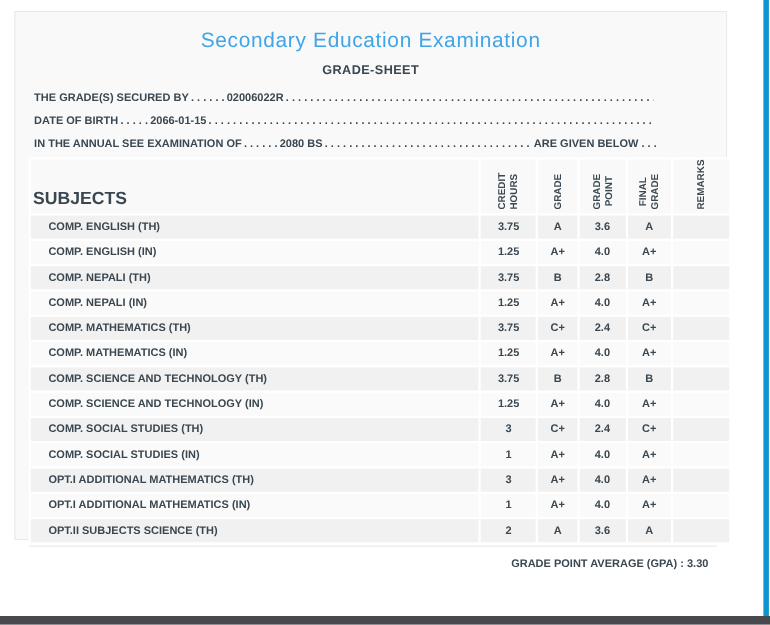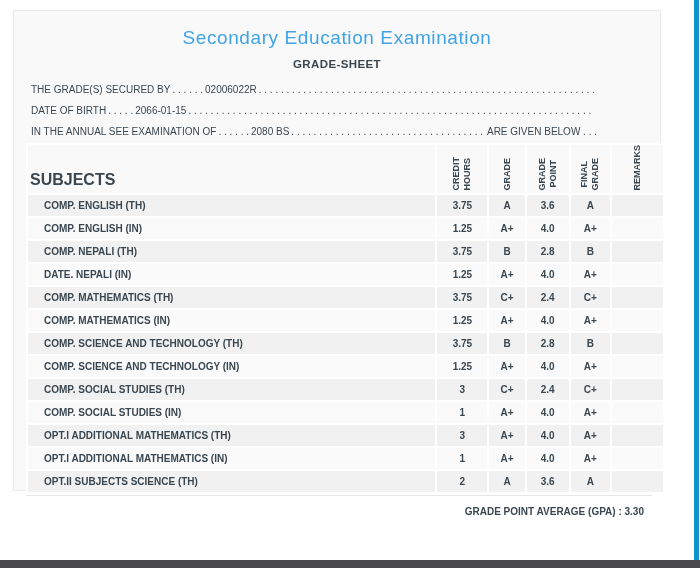--- a/index.html
+++ b/index.html
@@ -30,21 +30,21 @@
     text-align:center;
     font-size:11.5px;
     font-weight:bold;
     letter-spacing:0.4px;
     color:#3a4750;
   }
   .statements {
     margin:9px 0 0 17px;
     width:566px;
     font-size:10px;
-    font-weight:normal;
+    font-weight:bold;
   }
   .stmt {
     display:flex;
     align-items:baseline;
     height:21px;
     line-height:21px;
     white-space:pre;
     overflow:hidden;
   }
   .stmt .dots   { margin:0 2px; }
@@ -187,21 +187,21 @@
           </tr>
           <tr>
             <td class="subject-cell">COMP. NEPALI (TH)</td>
             <td>3.75</td>
             <td>B</td>
             <td>2.8</td>
             <td>B</td>
             <td></td>
           </tr>
           <tr>
-            <td class="subject-cell">DATE. NEPALI (IN)</td>
+            <td class="subject-cell">COMP. NEPALI (IN)</td>
             <td>1.25</td>
             <td>A+</td>
             <td>4.0</td>
             <td>A+</td>
             <td></td>
           </tr>
           <tr>
             <td class="subject-cell">COMP. MATHEMATICS (TH)</td>
             <td>3.75</td>
             <td>C+</td>

